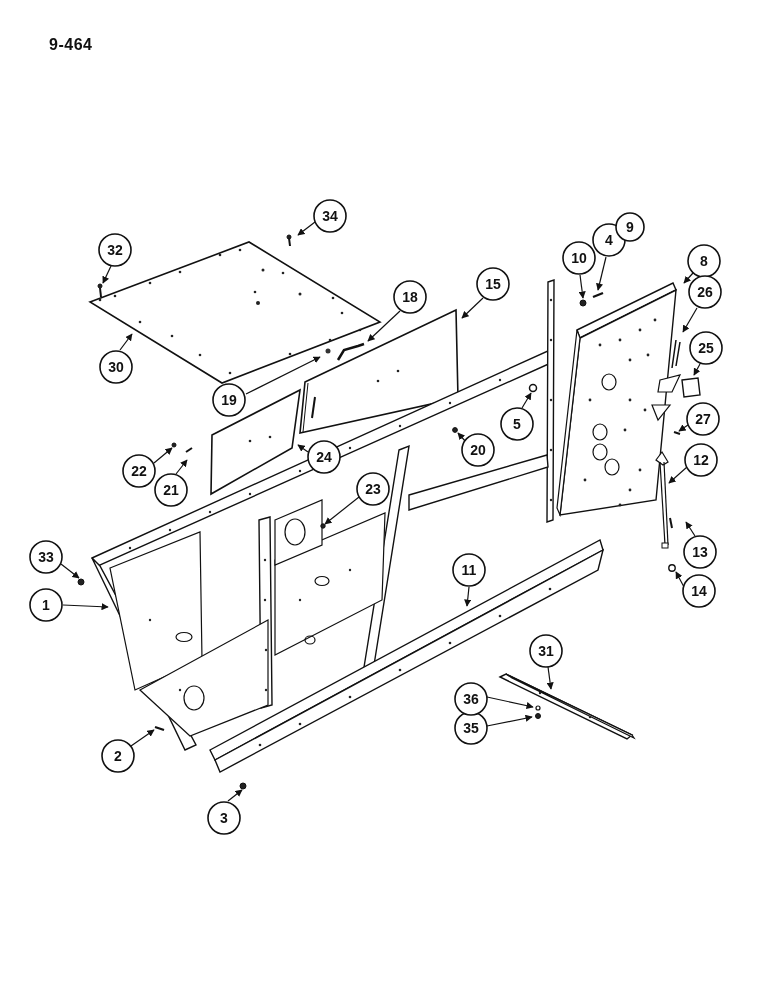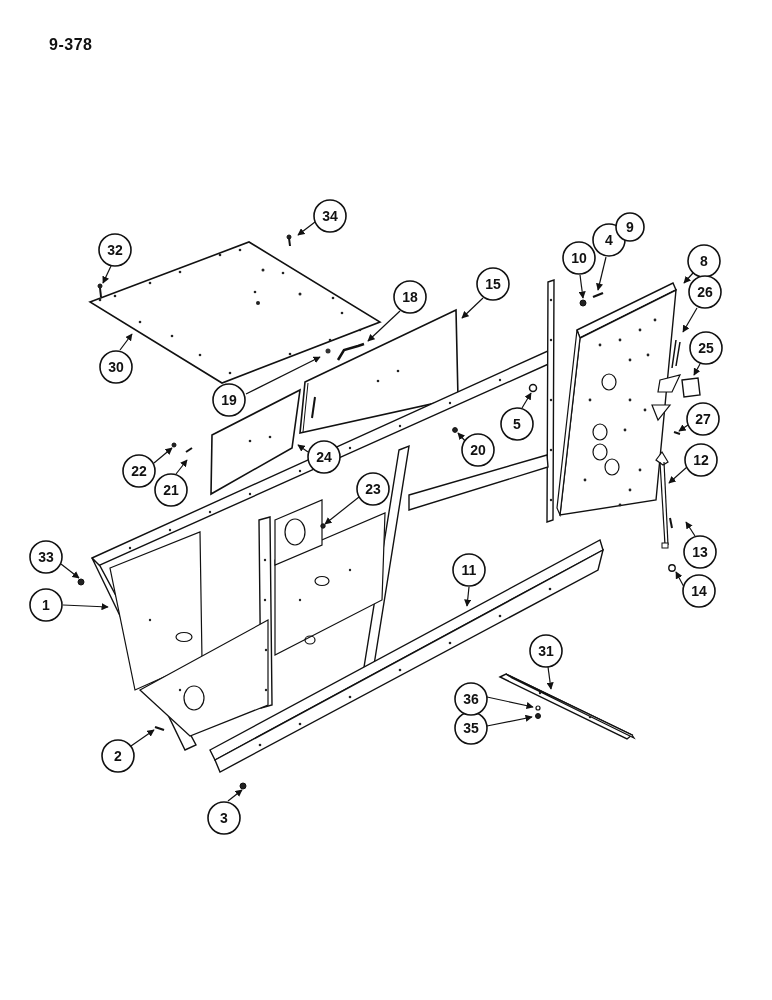--- a/index.html
+++ b/index.html
@@ -7,21 +7,21 @@
          font-family: "Liberation Sans", sans-serif; }
   .page-number { position: absolute; left: 49px; top: 36px; font-size: 16px; font-weight: bold;
                  color: #111; letter-spacing: 0.5px; }
   svg.diagram { position: absolute; left: 0; top: 0; }
   .callout-text { font-family: "Liberation Sans", sans-serif; font-weight: bold; font-size: 14px;
                   fill: #111; text-anchor: middle; dominant-baseline: central; }
 </style>
 </head>
 <body>
 
-<div class="page-number">9-378</div>
+<div class="page-number">9-464</div>
 
 <svg class="diagram" width="772" height="1000" viewBox="0 0 772 1000" xmlns="http://www.w3.org/2000/svg">
   <defs>
     <marker id="arrow" viewBox="0 0 10 10" refX="9" refY="5" markerWidth="6" markerHeight="6" orient="auto-start-reverse">
       <path d="M0,0 L10,5 L0,10 z" fill="#111"></path>
     </marker>
     <pattern id="holes" width="14" height="14" patternUnits="userSpaceOnUse">
       <circle cx="4" cy="5" r="1.2" fill="#222"></circle>
     </pattern>
   </defs>

